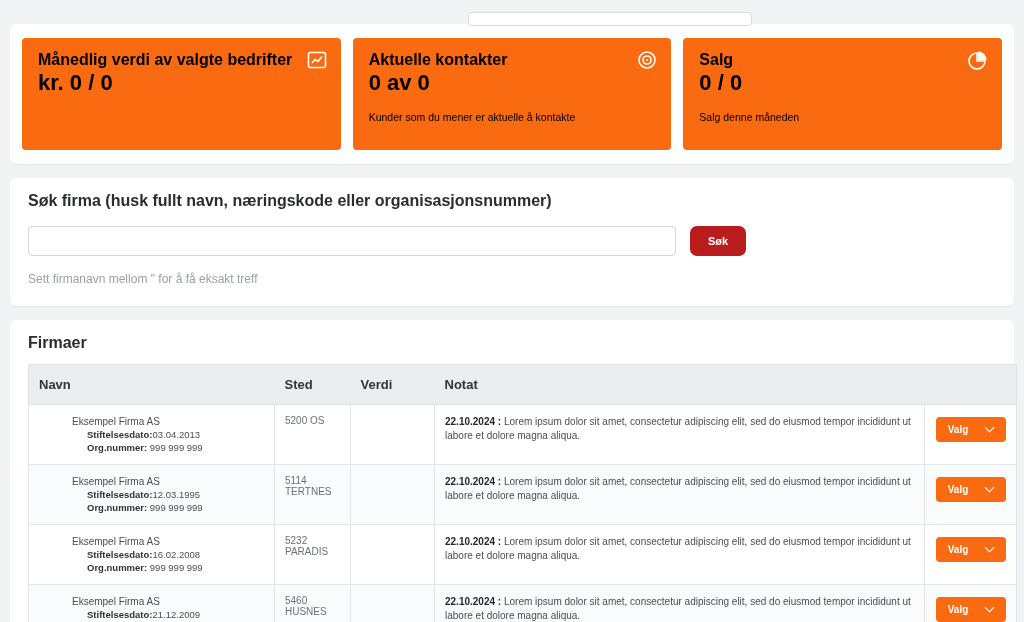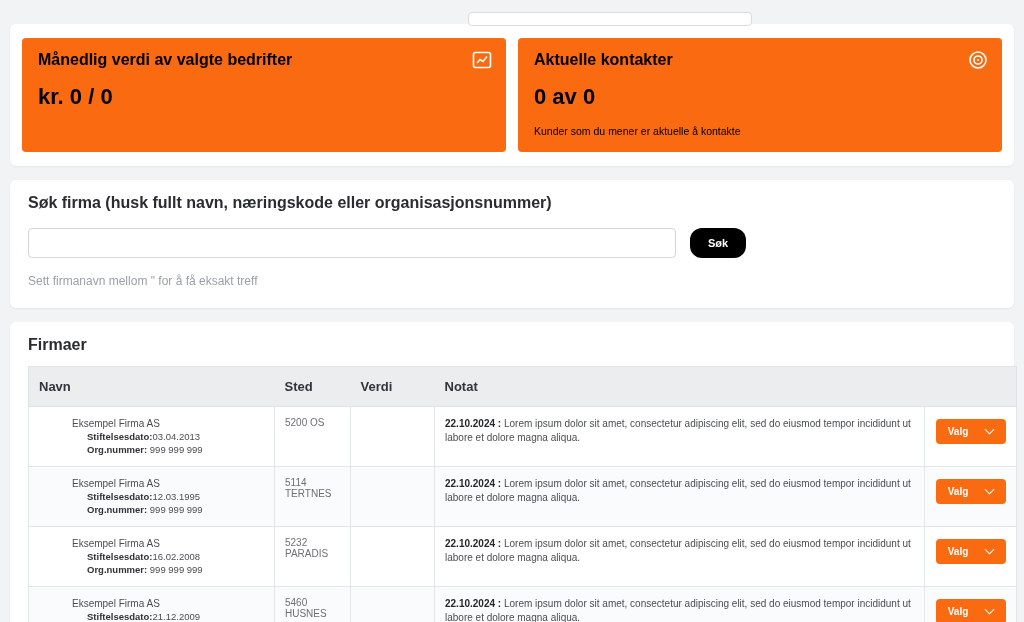--- a/index.html
+++ b/index.html
@@ -51,21 +51,20 @@
   }
   .kpi-title {
     font-size: 16px;
     font-weight: bold;
     line-height: 20px;
     padding-right: 28px;
   }
   .kpi-value {
     font-size: 22px;
     font-weight: bold;
-    margin-top: 14px;
     line-height: 26px;
   }
   .kpi-sub {
     font-size: 10.5px;
     margin-top: 14px;
     line-height: 14px;
   }
   .kpi-icon {
     position: absolute;
     right: 14px;
@@ -96,23 +95,23 @@
     border: 1px solid #d3d6db;
     border-radius: 4px;
     padding: 4px 8px;
     font-size: 12px;
     font-family: "Liberation Sans", sans-serif;
     color: #2a2c31;
     outline: none;
     background: #fff;
   }
   .btn-orange {
-    background: #000000;
+    background: #b91c1c;
     border: none;
-    border-radius: 12px;
+    border-radius: 7px;
     color: #ffffff;
     font-size: 11px;
     font-weight: bold;
     height: 30px;
     min-width: 56px;
     padding: 0 14px;
     cursor: pointer;
     font-family: "Liberation Sans", sans-serif;
   }
   .search-hint {
@@ -226,20 +225,31 @@
             <circle cx="10" cy="10" r="8"></circle>
             <circle cx="10" cy="10" r="4"></circle>
             <circle cx="10" cy="10" r="1" fill="#ffffff" stroke="none"></circle>
           </svg>
         </div>
         <div class="kpi-title">Aktuelle kontakter</div>
         <div class="kpi-value">0 av 0</div>
         <div class="kpi-sub">Kunder som du mener er aktuelle å kontakte</div>
       </div>
 
+      <div class="kpi">
+        <div class="kpi-icon">
+          <svg width="20" height="20" viewBox="0 0 20 20">
+            <path d="M10 10 L10 1.5 A8.5 8.5 0 0 1 18.5 10 Z" fill="#ffffff"></path>
+            <path d="M9 11 L17 11 A8 8 0 1 1 9 3 Z" fill="none" stroke="#ffffff" stroke-width="1.6"></path>
+          </svg>
+        </div>
+        <div class="kpi-title">Salg</div>
+        <div class="kpi-value">0 / 0</div>
+        <div class="kpi-sub">Salg denne måneden</div>
+      </div>
 
     </div>
   </div>
 
   <div class="card search-card">
     <div class="search-title">Søk firma (husk fullt navn, næringskode eller organisasjonsnummer)</div>
     <div class="search-row">
       <input class="search-input" type="text" value="" placeholder="" style="">
       <button class="btn-orange">Søk</button>
     </div>

